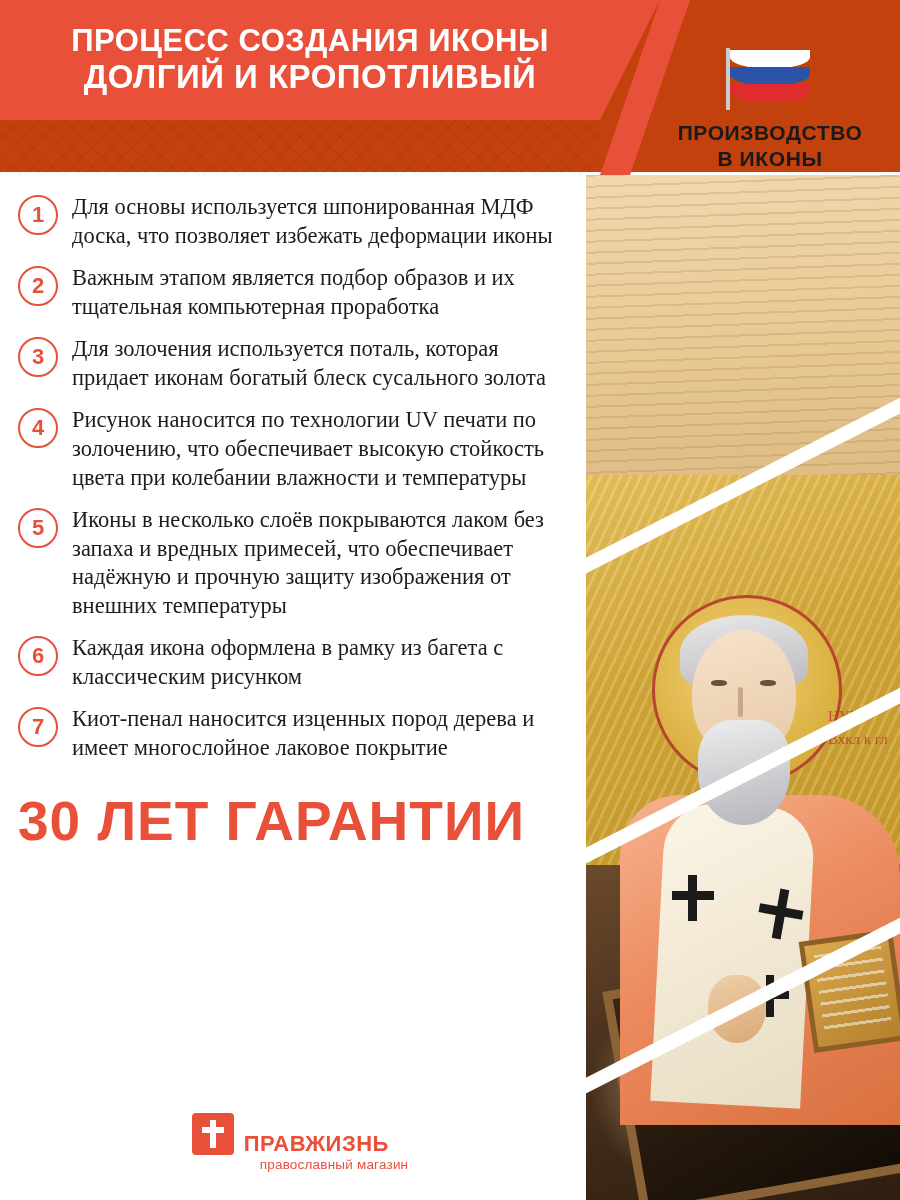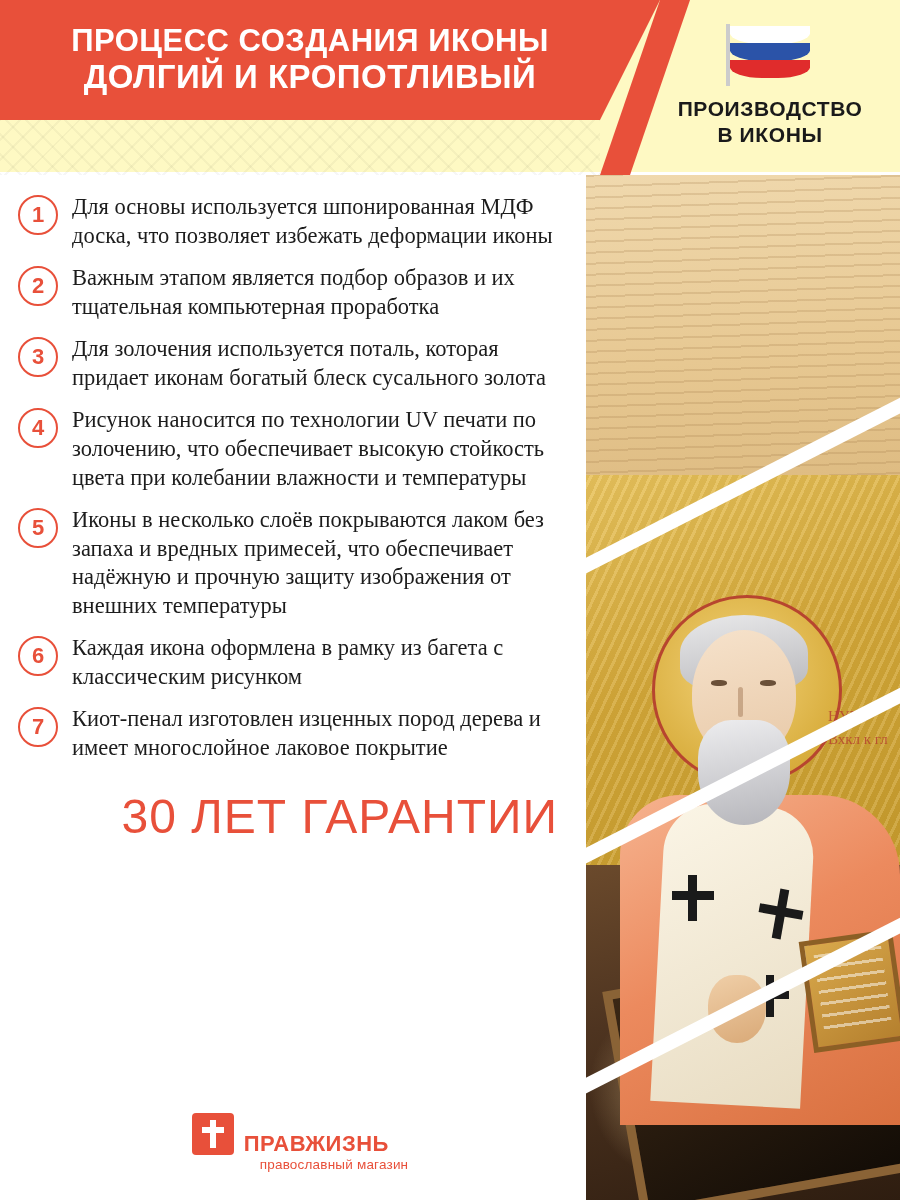--- a/index.html
+++ b/index.html
@@ -13,21 +13,21 @@
     position: relative;
     width: 900px; height: 1200px;
     background: #ffffff;
   }
 
   
   .header {
     position: absolute;
     left: 0; top: 0;
     width: 900px; height: 172px;
-    background: #fef9c3;
+    background: #c2410c;
   }
   .header-red {
     position: absolute;
     left: 0; top: 0;
     width: 660px; height: 120px;
     background: #e8503a;
     clip-path: polygon(0 0, 660px 0, 600px 120px, 0 120px);
     display: flex;
     flex-direction: column;
     align-items: center;
@@ -58,21 +58,21 @@
     background: #e8503a;
     clip-path: polygon(60px 0, 90px 0, 30px 175px, 0 175px);
   }
   .made-in {
     position: absolute;
     right: 0; top: 0;
     width: 260px; height: 172px;
     display: flex;
     flex-direction: column;
     align-items: center;
-    justify-content: flex-start;
+    justify-content: flex-end;
     padding-top: 26px;
   }
   .flag {
     width: 80px; height: 54px;
     position: relative;
     margin-bottom: 16px;
   }
   .flag .wave {
     position: absolute; left: 0; width: 80px; height: 18px;
     border-radius: 0 0 40% 40% / 0 0 60% 60%;
@@ -132,24 +132,24 @@
   }
   .step-text {
     font-family: "Liberation Serif", serif;
     font-size: 22.5px;
     line-height: 1.27;
     color: #1c1c1c;
     padding-top: 2px;
   }
   .guarantee {
     margin-top: 26px;
-    text-align: right;
+    text-align: left;
     color: #e8503a;
-    font-size: 48px;
-    font-weight: normal;
+    font-size: 55px;
+    font-weight: bold;
     letter-spacing: 1px;
     padding-right: 20px;
   }
 
   
   .logo {
     position: absolute;
     left: 0; top: 1095px;
     width: 600px;
     display: flex;
@@ -371,21 +371,21 @@
         <div class="step-text">Иконы в несколько слоёв покрываются лаком без запаха и вредных примесей, что обеспечивает надёжную и прочную защиту изображения от внешних температуры</div>
       </div>
 
       <div class="step">
         <div class="bullet">6</div>
         <div class="step-text">Каждая икона оформлена в рамку из багета с классическим рисунком</div>
       </div>
 
       <div class="step">
         <div class="bullet">7</div>
-        <div class="step-text">Киот-пенал изготовлен изценных пород дерева и имеет многослойное лаковое покрытие</div>
+        <div class="step-text">Киот-пенал наносится изценных пород дерева и имеет многослойное лаковое покрытие</div>
       </div>
 
       <div class="guarantee">30 ЛЕТ ГАРАНТИИ</div>
     </div>
   </div>
 
   <div class="logo">
     <div class="logo-mark"></div>
     <div class="logo-text">
       <div class="logo-title">ПРАВЖИЗНЬ</div>

